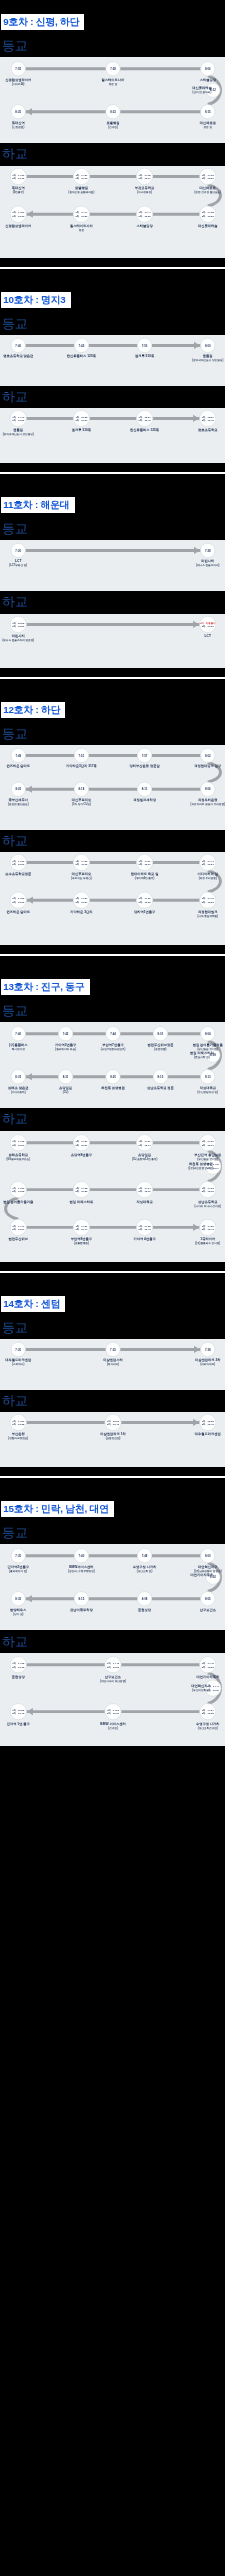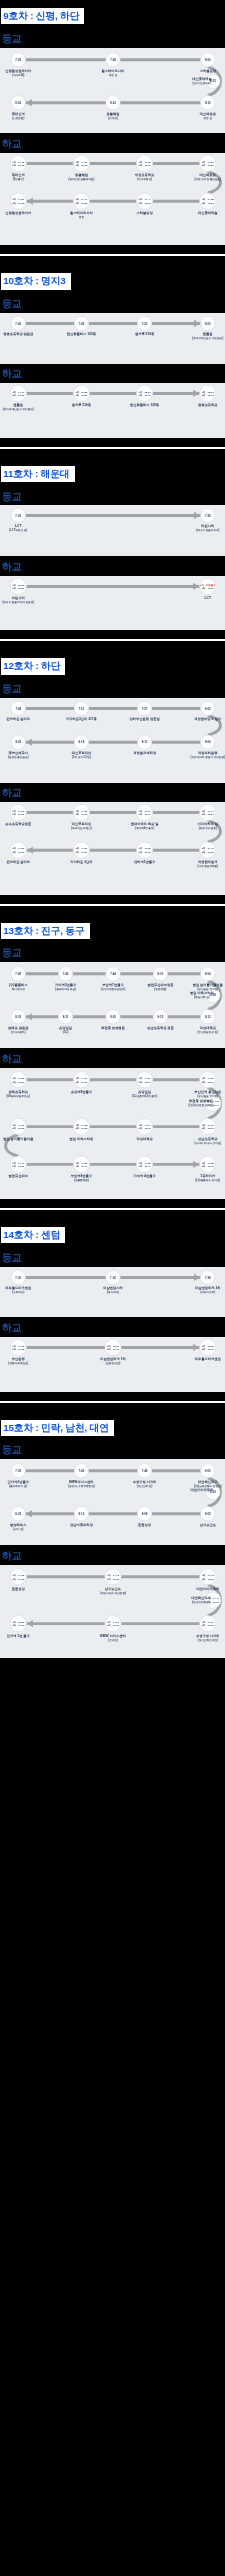--- a/index.html
+++ b/index.html
@@ -18,25 +18,25 @@
     background: #ffffff;
     color: #1558d6;
     font-size: 9.8px;
     font-weight: 700;
     letter-spacing: -0.2px;
     padding: 2px 5.2px 2.6px 2px;
     margin: 0 0 3.9px 1.3px;
     line-height: 1.18;
     white-space: nowrap;
   }
-  .title-wrap { padding-top: 8px; }
+  .title-wrap { padding-top: 14px; }
   .dir-label {
     color: #1f4f9c;
-    font-size: 10px;
-    font-weight: 700;
+    font-size: 13px;
+    font-weight: 400;
     margin: 4.6px 0 3.9px 2px;
     letter-spacing: -0.2px;
     line-height: 1.1;
   }
   .divider {
     height: 2px;
     background: #ffffff;
     margin: 9px 0 9px 0;
     width: 226px;
   }

